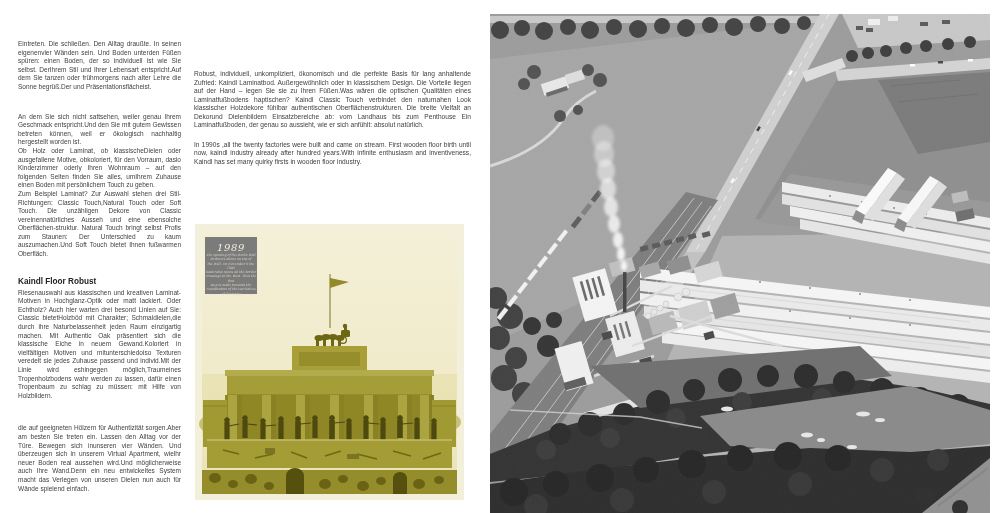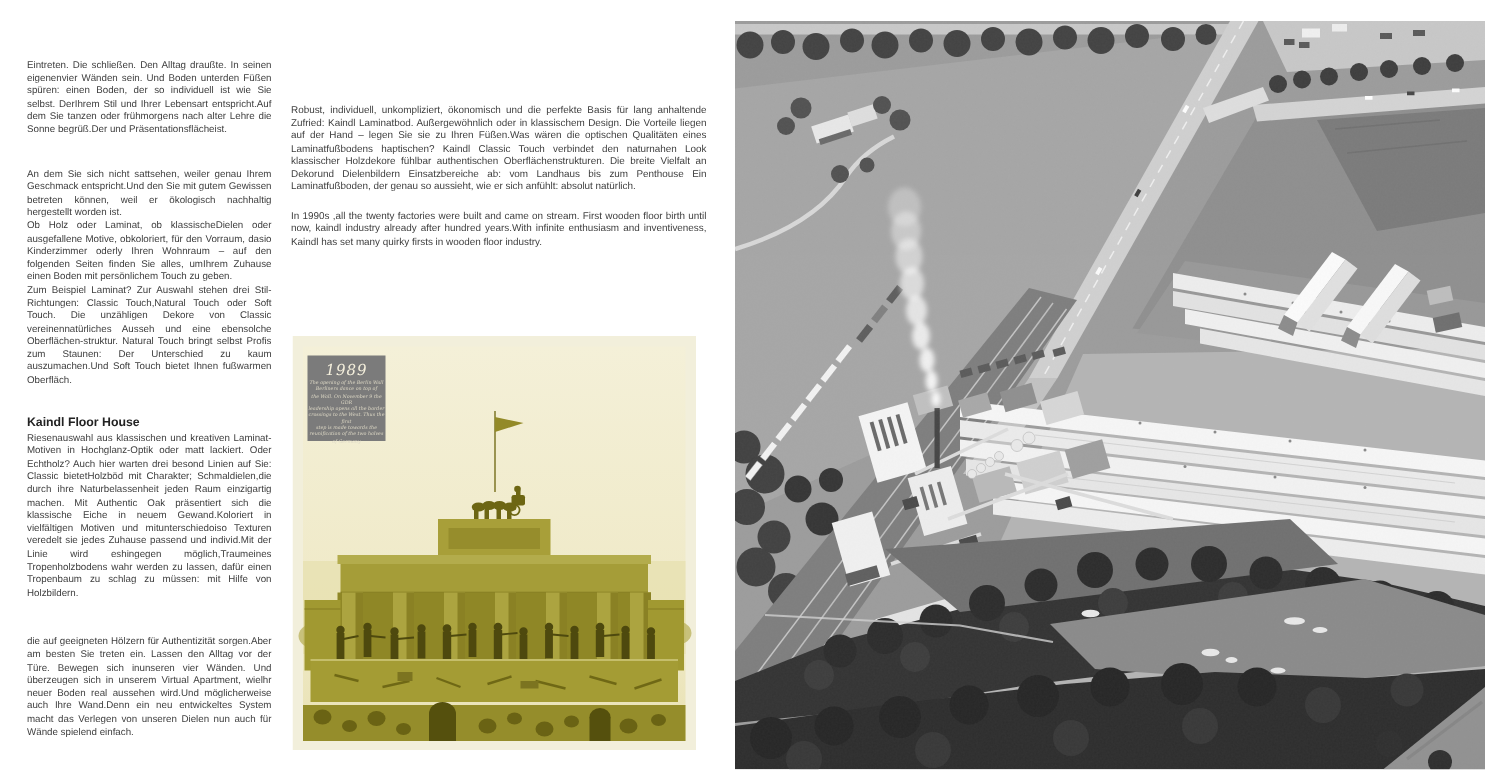--- a/index.html
+++ b/index.html
@@ -29,21 +29,21 @@
 </head>
 <body>
 
 <div class="page">
 
   <div class="col-left">
     <p>Eintreten. Die schließen. Den Alltag draußte. In seinen eigenenvier Wänden sein. Und Boden unterden Füßen spüren: einen Boden, der so individuell ist wie Sie selbst. DerIhrem Stil und Ihrer Lebensart entspricht.Auf dem Sie tanzen oder frühmorgens nach alter Lehre die Sonne begrüß.Der und Präsentationsflächeist.</p>
     <p class="gap-lg">An dem Sie sich nicht sattsehen, weiler genau Ihrem Geschmack entspricht.Und den Sie mit gutem Gewissen betreten können, weil er ökologisch nachhaltig  hergestellt worden ist.</p>
     <p>Ob Holz oder Laminat, ob klassischeDielen oder ausgefallene Motive, obkoloriert, für den Vorraum, dasio Kinderzimmer oderly Ihren Wohnraum – auf den folgenden Seiten finden Sie alles, umIhrem Zuhause einen Boden mit persönlichem Touch zu geben.</p>
     <p>Zum Beispiel Laminat? Zur Auswahl stehen drei Stil-Richtungen: Classic Touch,Natural Touch oder Soft Touch. Die unzähligen Dekore von Classic vereinennatürliches Ausseh und eine ebensolche Oberflächen-struktur. Natural Touch bringt selbst Profis zum Staunen: Der Unterschied zu  kaum auszumachen.Und Soft Touch bietet Ihnen fußwarmen Oberfläch.</p>
-    <h2>Kaindl Floor House</h2>
+    <h2>Kaindl Floor Robust</h2>
     <p>Riesenauswahl aus klassischen und kreativen Laminat-Motiven in Hochglanz-Optik oder matt lackiert. Oder Echtholz?  Auch hier warten drei besond Linien auf Sie: Classic bietetHolzböd mit Charakter;  Schmaldielen,die  durch  ihre Naturbelassenheit jeden Raum einzigartig machen. Mit Authentic Oak präsentiert sich die klassische Eiche in neuem Gewand.Koloriert in vielfältigen Motiven und mitunterschiedoiso Texturen veredelt sie jedes Zuhause passend und individ.Mit der Linie wird eshingegen möglich,Traumeines Tropenholzbodens wahr werden zu lassen, dafür einen Tropenbaum zu schlag zu müssen: mit Hilfe von Holzbildern.</p>
     <p class="gap-xl">die auf geeigneten Hölzern für Authentizität sorgen.Aber am besten Sie treten ein. Lassen den Alltag vor der Türe. Bewegen sich inunseren vier Wänden. Und überzeugen sich in unserem Virtual Apartment, wielhr neuer Boden real aussehen wird.Und möglicherweise auch Ihre Wand.Denn ein neu entwickeltes System macht das Verlegen von unseren Dielen nun auch für Wände spielend einfach.</p>
   </div>
 
   <div class="col-mid">
     <p>Robust, individuell, unkompliziert, ökonomisch und die perfekte Basis für lang anhaltende Zufried: Kaindl Laminatbod. Außergewöhnlich oder in klassischem Design. Die Vorteile liegen auf der Hand – legen Sie sie zu Ihren Füßen.Was wären die optischen Qualitäten eines Laminatfußbodens haptischen? Kaindl Classic Touch verbindet den naturnahen Look klassischer Holzdekore fühlbar authentischen Oberflächenstrukturen. Die breite Vielfalt an Dekorund Dielenbildern Einsatzbereiche ab: vom Landhaus bis zum Penthouse Ein Laminatfußboden, der genau so aussieht, wie er sich anfühlt: absolut natürlich.</p>
     <p class="en">In 1990s ,all the twenty factories were built and came on stream.  First wooden floor birth until now, kaindl industry already after hundred years.With infinite enthusiasm and inventiveness, Kaindl  has set many quirky firsts in wooden floor industry.</p>
   </div>
 
   <div class="gate">

